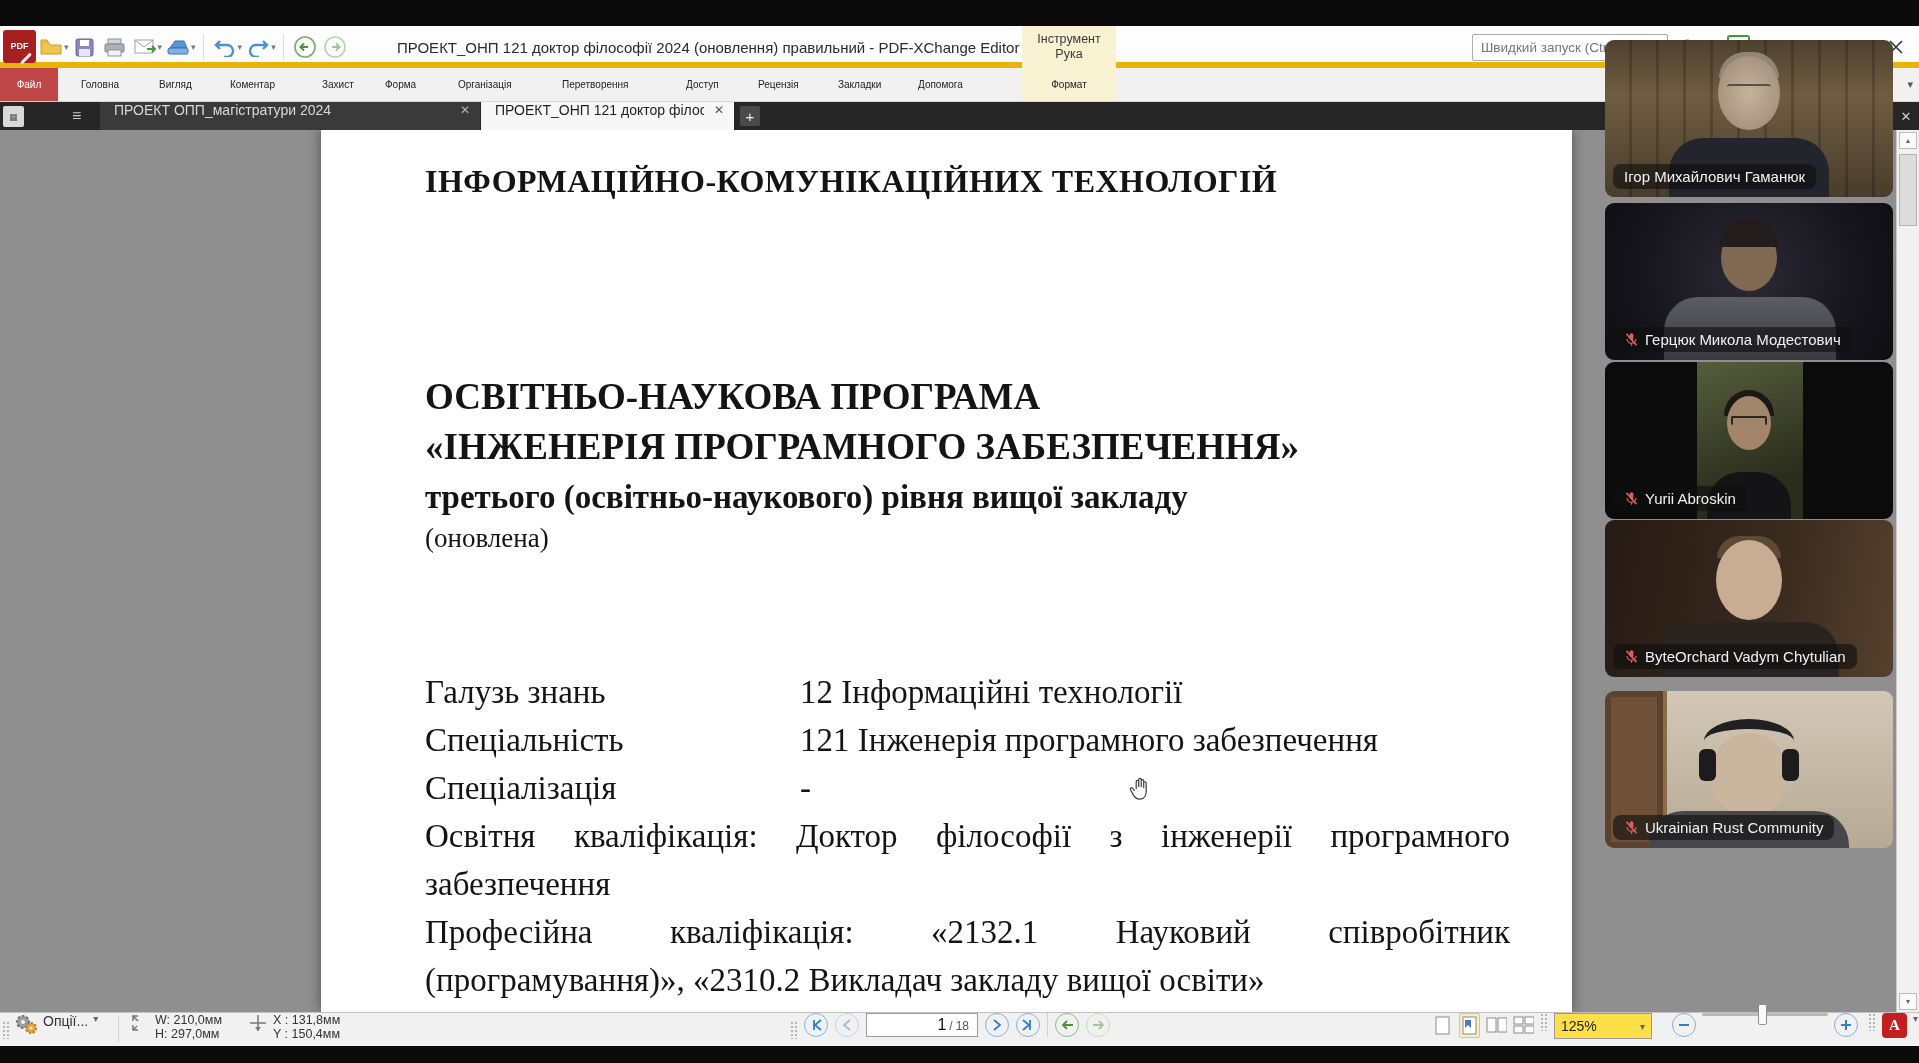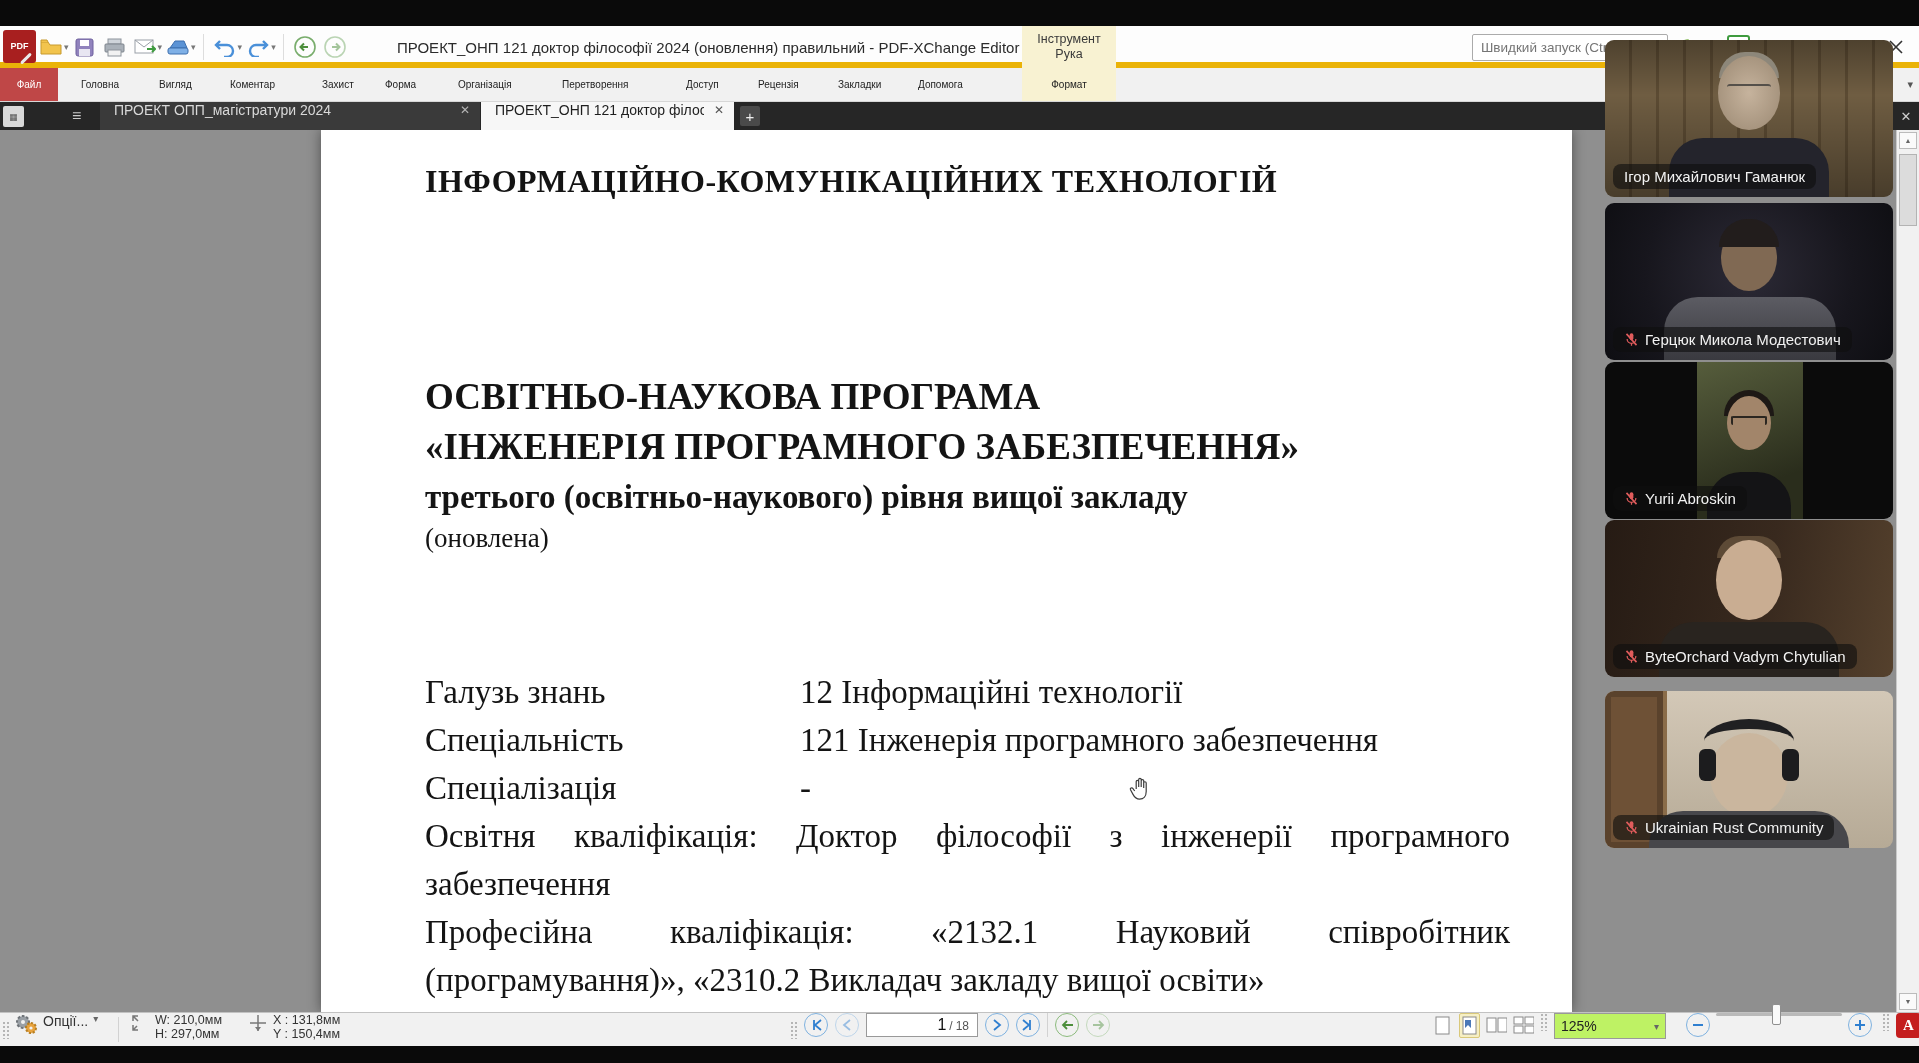--- a/index.html
+++ b/index.html
@@ -117,21 +117,21 @@
   .navcirc { width:24px; height:24px; border-radius:50%; border:1px solid #7fb2e0; color:#2f7fd0;
              display:flex; align-items:center; justify-content:center; }
   .navcirc.dim { opacity:.45; }
   .pagebox { width:112px; height:24px; background:#fff; border:1px solid #999; display:flex; align-items:baseline;
              justify-content:flex-end; padding:2px 8px 0 0; gap:3px; }
   .pagebox .cur { font-size:16px; color:#111; }
   .pagebox .tot { font-size:12px; color:#555; }
   .greenc { color:#4d8f3c; border-color:#8cbb7d; }
   .viewic { width:21px; height:25px; display:flex; align-items:center; justify-content:center; border-radius:2px; }
   .viewic.sel { background:#f6efc4; border:1px solid #d9c87a; }
-  .zoombox { width:112px; height:26px; background:#bef264; border:1px solid #999; display:flex; align-items:center;
+  .zoombox { width:98px; height:26px; background:#fde047; border:1px solid #999; display:flex; align-items:center;
              padding:0 6px; font-size:14px; color:#222;gap:42px; }
   .zoombox .drop { margin-left:auto; color:#666; font-size:10px; }
   .sl-track { width:126px; height:3px; background:#b9b9b9; border-radius:2px; position:relative; }
   .sl-handle { position:absolute; left:56px; top:-9px; width:9px; height:21px; background:#fafafa;
                border:1px solid #8f8f8f; border-radius:2px; }
   .adobebtn { width:25px; height:25px; background:#c41e1e; border-radius:4px; color:#fff; font-weight:bold;
               display:flex; align-items:center; justify-content:center; font-size:15px; font-family:"Liberation Serif",serif; }
   svg { display:block; }
 </style>
 </head>

